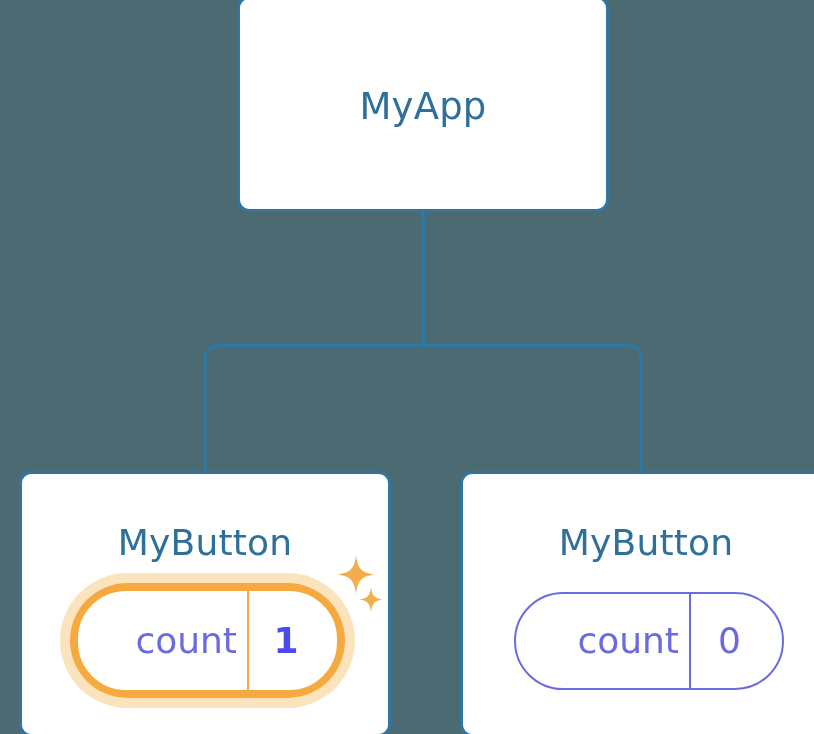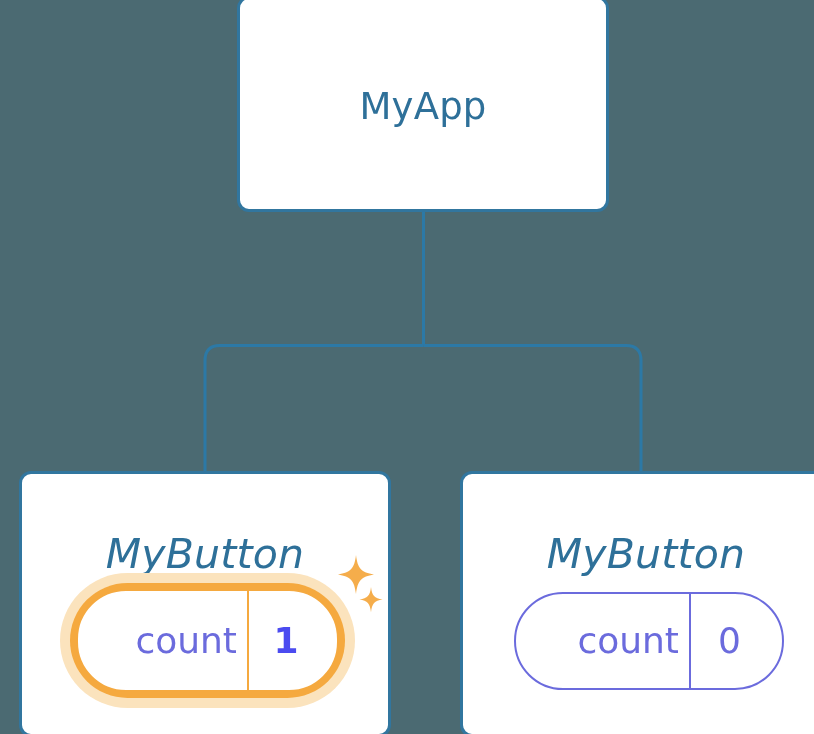--- a/index.html
+++ b/index.html
@@ -71,23 +71,22 @@
     width: 372px;
     height: 266px;
   }
   #card-child-right {
     left: 441px;
     top: 471px;
     width: 372px;
     height: 266px;
   }
   .child-title {
-    top: 56px;
-    font-size: 41px;
-    font-style: italic;
+    top: 48px;
+    font-size: 36px;
   }
 
   
   .pill-wrap {
     position: absolute;
     display: flex;
     align-items: center;
     justify-content: center;
   }
 

